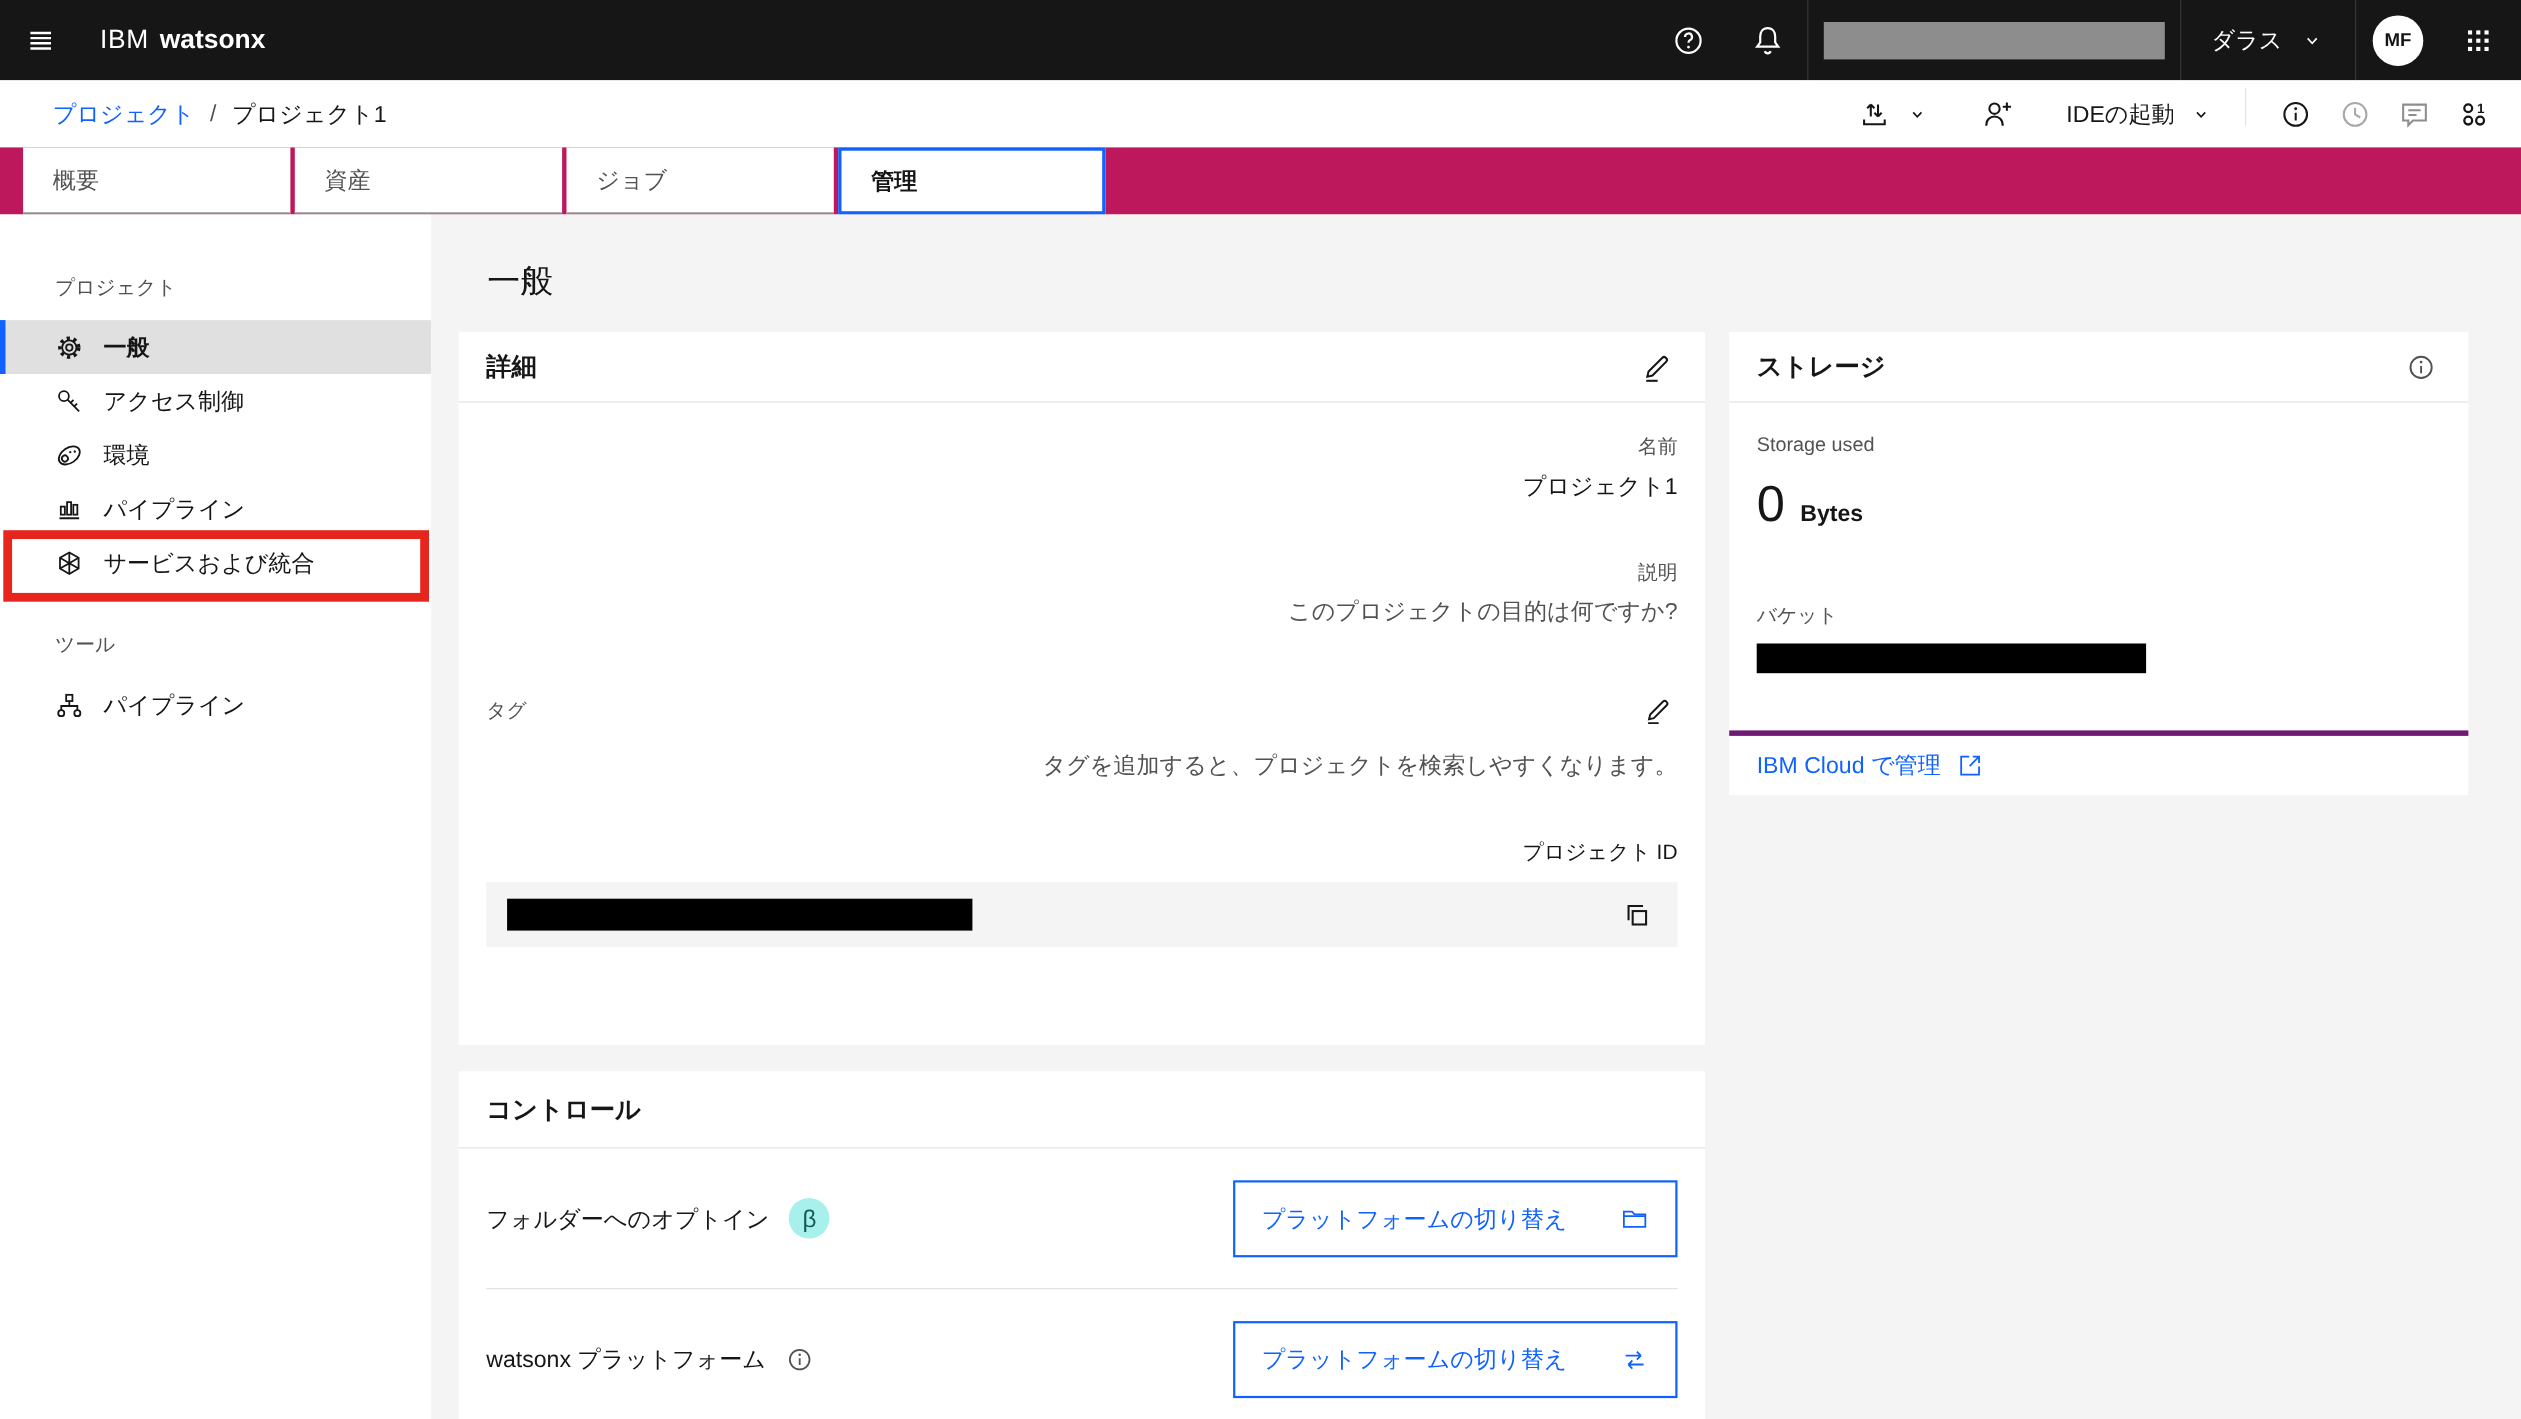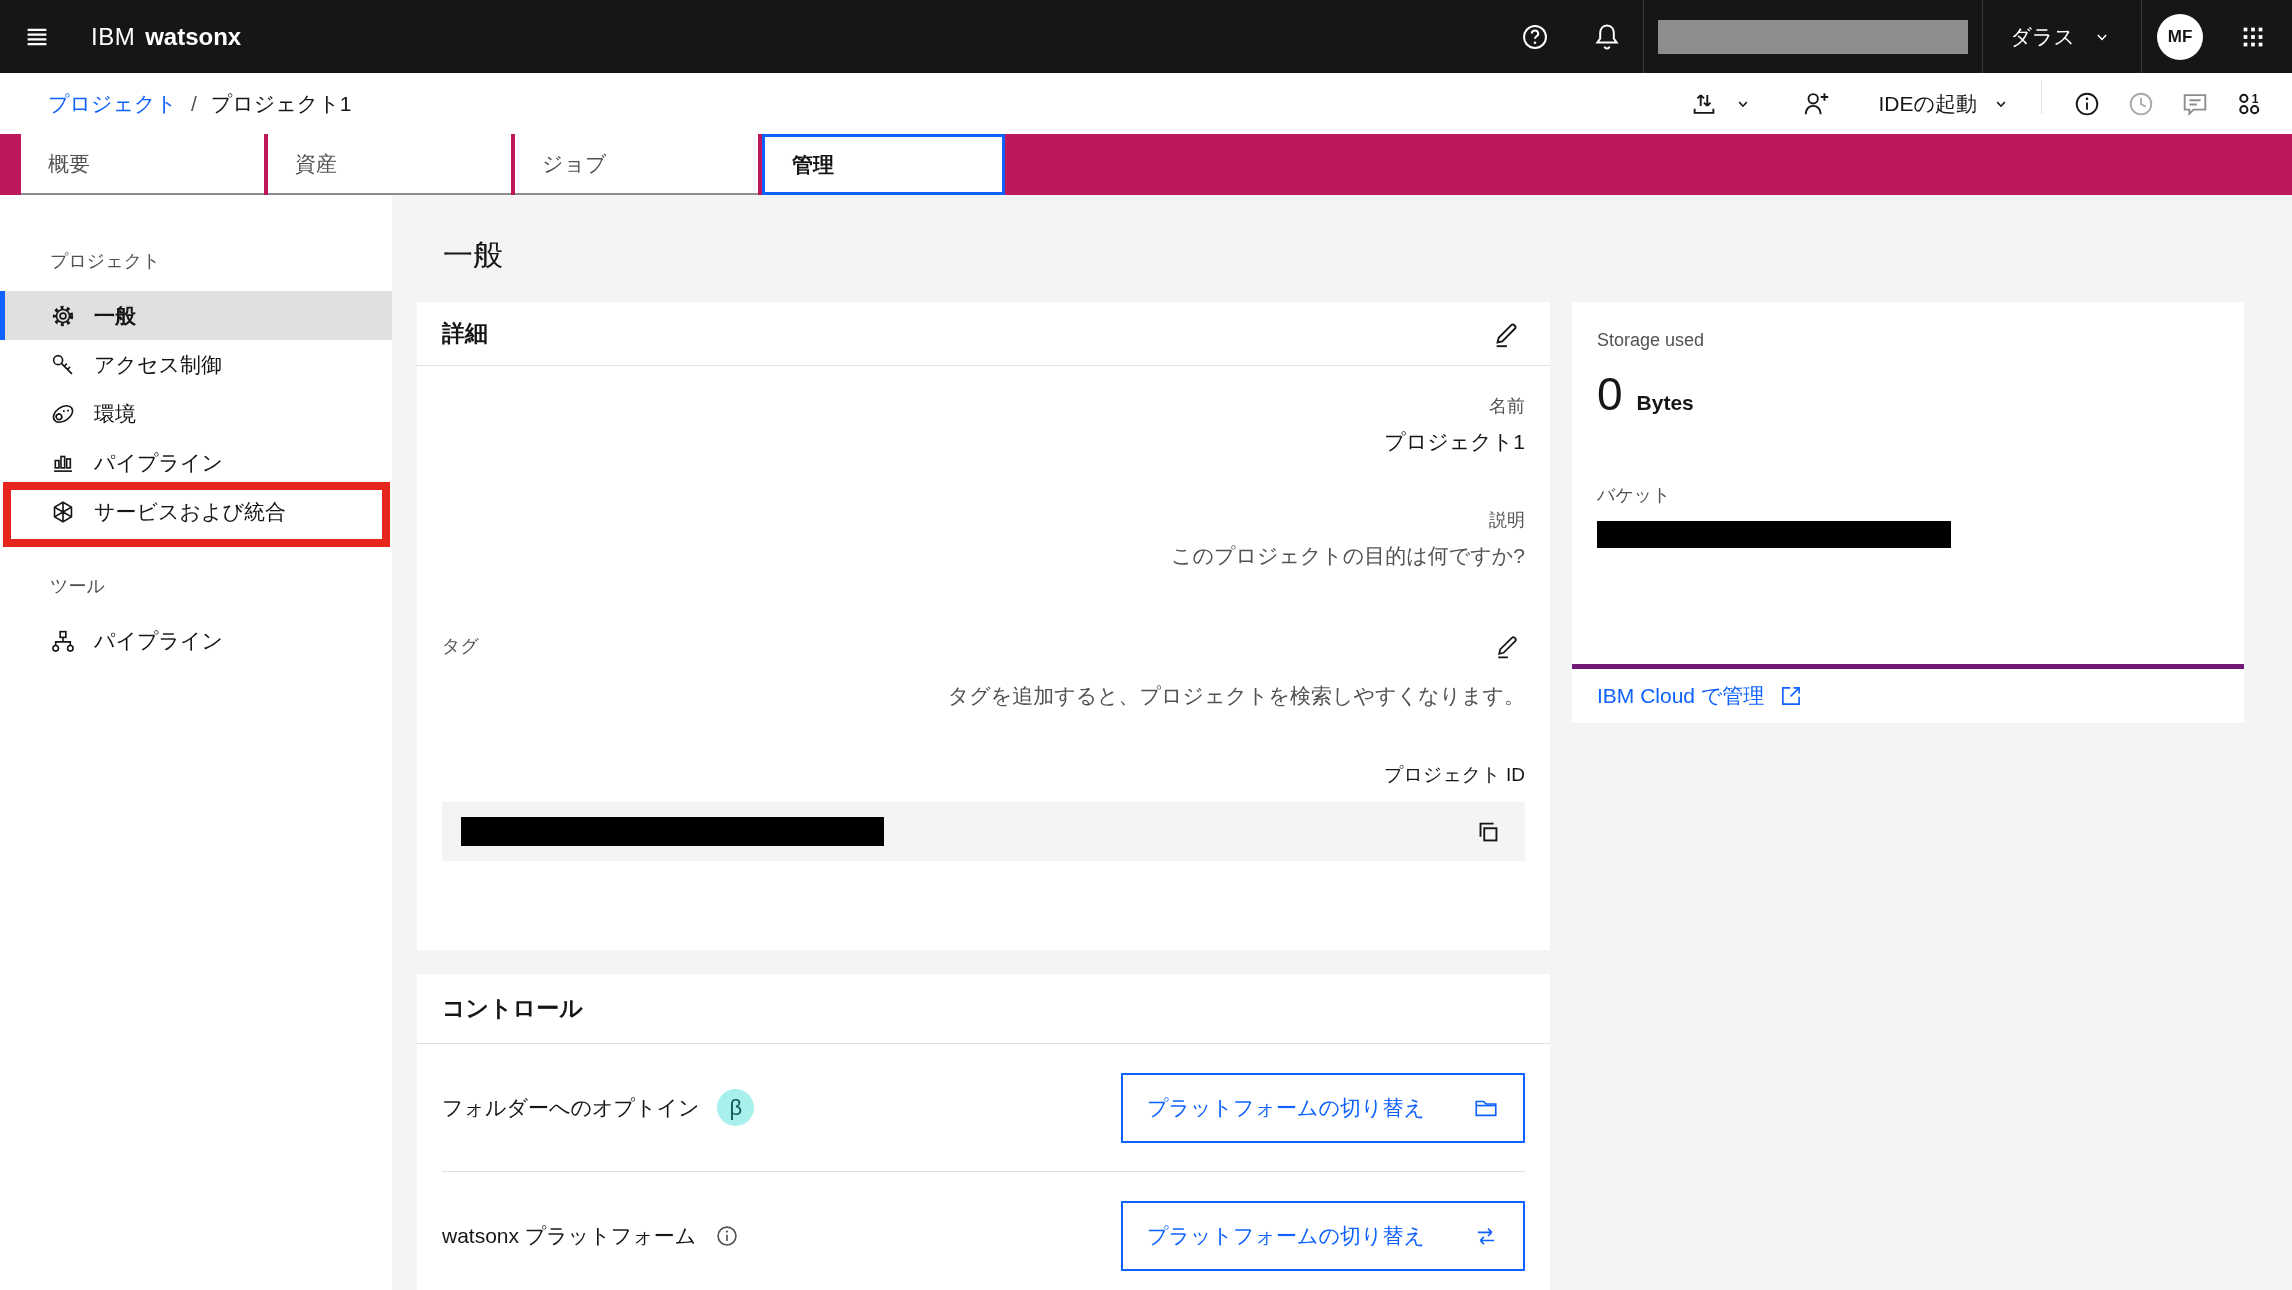--- a/index.html
+++ b/index.html
@@ -396,20 +396,32 @@
                   <rect x="12" y="12" width="13" height="13"></rect>
                   <path d="M8 21 V7 h14"></path>
                 </svg>
               </span>
             </button>
           </div>
         </div>
       </section>
 
       <section class="card card-storage">
+        <div class="card-header">
+          <span class="card-title">ストレージ</span>
+          <button class="icon-btn">
+            <span>
+              <svg width="28" height="28" viewBox="0 0 32 32" fill="none" stroke="#525252" stroke-width="2">
+                <circle cx="16" cy="16" r="11"></circle>
+                <path d="M16 14.5 V22"></path>
+                <circle cx="16" cy="10.5" r="1.4" fill="#525252" stroke="none"></circle>
+              </svg>
+            </span>
+          </button>
+        </div>
         <div class="card-body">
           <div class="field-label" style="margin-top:28px; color:#525252">Storage used</div>
           <div class="storage-num-row">
             <span class="storage-num">0</span>
             <span class="storage-unit">Bytes</span>
           </div>
           <div class="field-label" style="margin-top:62px">バケット</div>
           <div class="redacted-bar bucket-redacted"></div>
         </div>
         <div class="storage-link-row">

